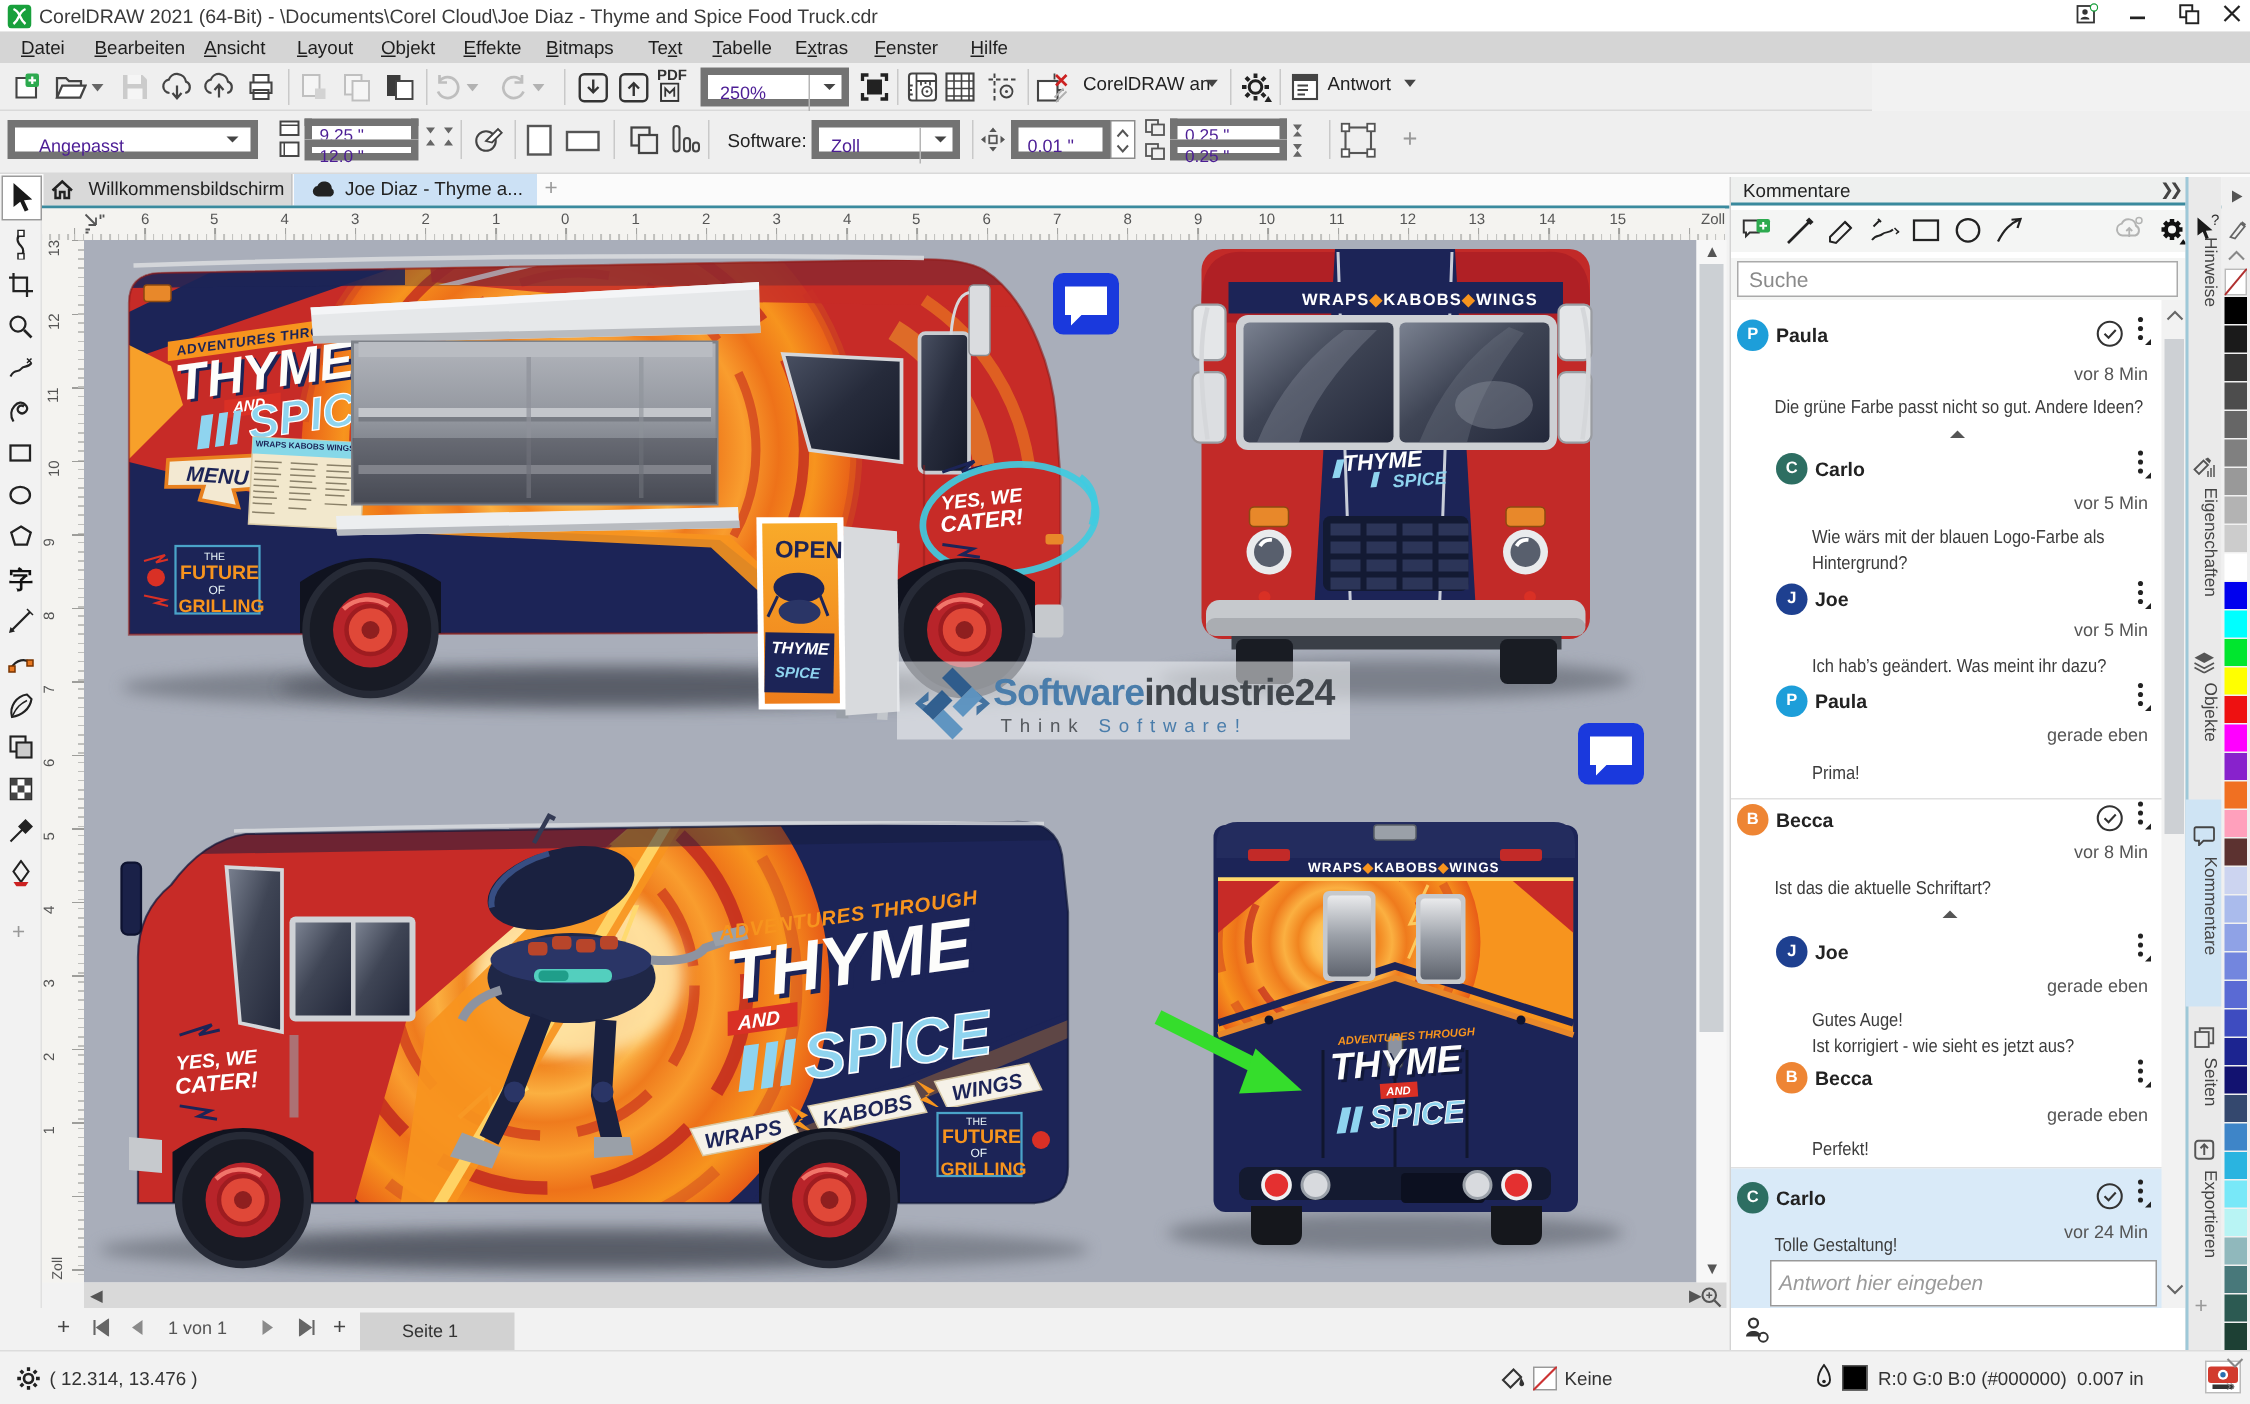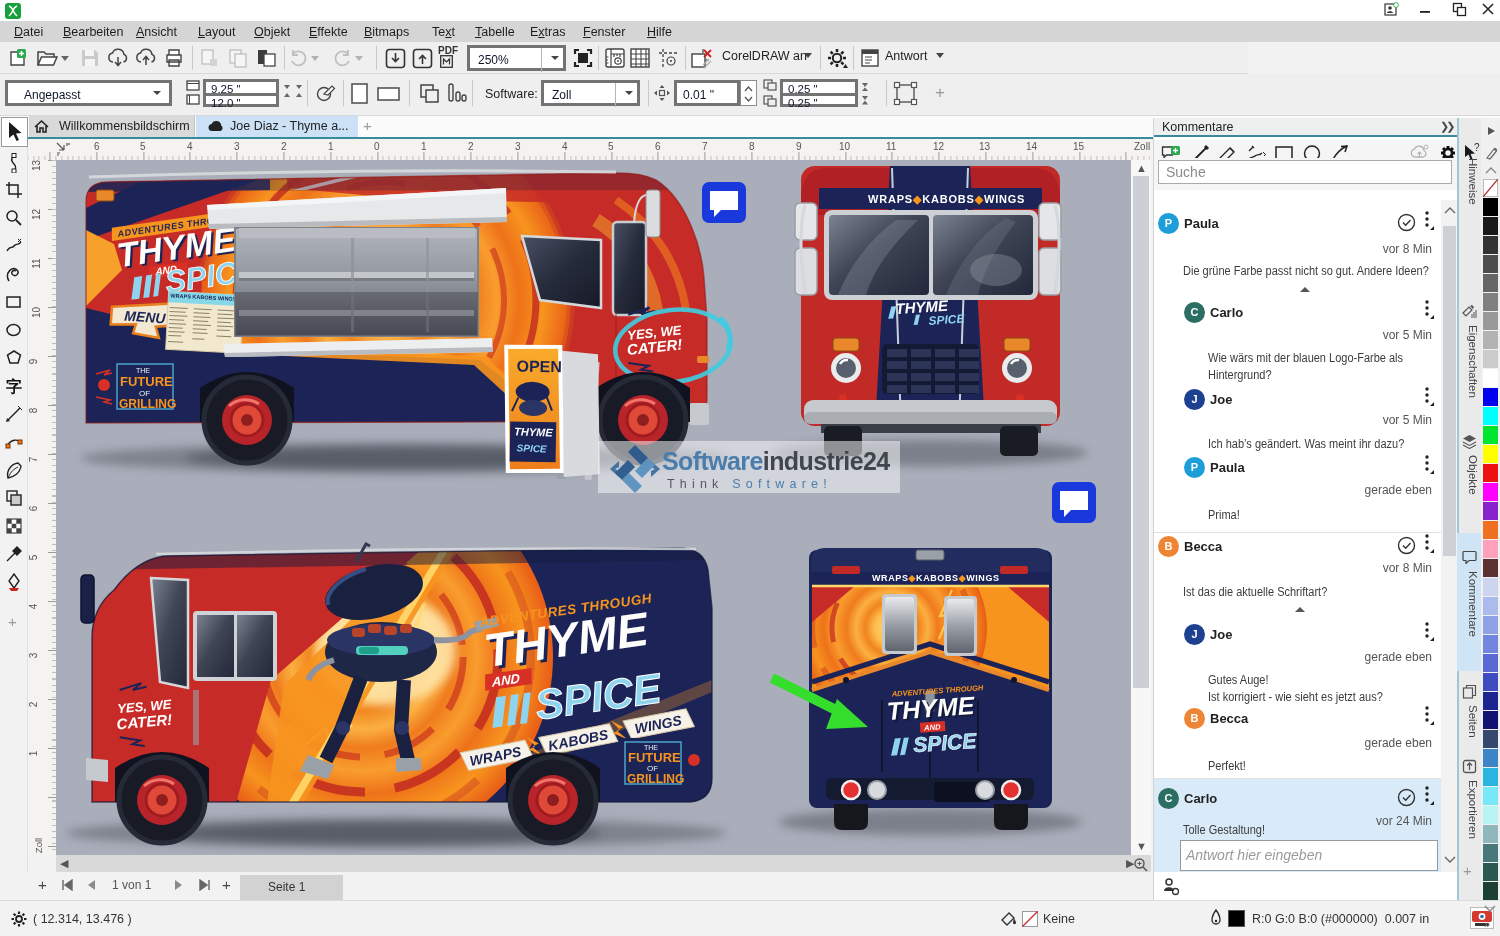--- a/index.html
+++ b/index.html
@@ -14,21 +14,21 @@
 #menubar { left:0; top:21px; width:1500px; height:21px; background:#d5d5d5;
   font-size:12.5px; color:#1e1e1e; }
 #menubar span { position:absolute; top:4px; white-space:nowrap; }
 #toolbar span, #propbar span, #pagebar span, #statusbar span { white-space:nowrap; }
 #menubar u { text-decoration:underline; }
 
 #toolbar { left:0; top:42px; width:1248px; height:32px; background:#efefef;
   border-bottom:1px solid #d9d9d9; }
 #propbar { left:0; top:74px; width:1500px; height:42px; background:#efefef;
   border-bottom:1px solid #d9d9d9; }
-.combo { position:absolute; background:#fff; border:3px solid #737373; font-size:12px; color:#0f172a; }
+.combo { position:absolute; background:#fff; border:5px solid #737373; font-size:12px; color:#4c1d95; }
 .combo .arr { position:absolute; right:4px; top:50%; margin-top:-2px; width:0; height:0;
   border-left:4px solid transparent; border-right:4px solid transparent; border-top:4px solid #444; }
 .vsep { position:absolute; width:1px; background:#c9c9c9; }
 
 #tabrow { left:0; top:116px; width:1500px; height:21px; background:#fbfbfb; }
 .tealline { left:28px; top:137px; width:1472px; height:2px; background:#3a8a9e; }
 
 #toolbox { left:0; top:117px; width:28px; height:755px; background:#f2f2f2; border-right:1px solid #e0e0e0; }
 
 #hruler { left:28px; top:139px; width:1122px; height:21px; background:#f4f3f0; font-size:10px; color:#555; }
@@ -43,21 +43,21 @@
 #hscroll { left:56px; top:855px; width:1095px; height:17px; background:#d9d9d9; }
 .sbtn { position:absolute; color:#555; font-size:11px; }
 
 #pagebar { left:0; top:872px; width:1153px; height:28px; background:#f2f2f2; font-size:12px; color:#444; }
 #statusbar { left:0; top:900px; width:1500px; height:36px; background:#f2f2f2;
   border-top:1px solid #dcdcdc; font-size:12.5px; color:#333; }
 
 #panel { left:1153px; top:118px; width:304px; height:782px; background:#fff; border-left:1px solid #d4d4d4; }
 #phead { left:0; top:0; width:304px; height:19px; background:#eef0ef; border-bottom:2px solid #3a8a9e; }
 #ptools { left:0; top:22px; width:304px; height:28px; background:#f4f5f4; }
-#psearch { left:0; top:40px; width:304px; height:32px; background:#f4f5f4; }
+#psearch { left:0; top:54px; width:304px; height:32px; background:#f4f5f4; }
 #plist { left:0; top:82px; width:304px; height:672px; background:#fff; overflow:hidden;
   font-size:13px; color:#3c3c3c; }
 .avatar { position:absolute; width:21px; height:21px; border-radius:50%; color:#fff;
   font-size:11px; font-weight:bold; text-align:center; line-height:21px; }
 .cname { position:absolute; font-weight:bold; color:#222; font-size:13px; }
 .ctime { position:absolute; right:26px; color:#555; font-size:12px; }
 .ctext { position:absolute; color:#3c3c3c; font-size:12.5px; white-space:nowrap; transform:scaleX(0.88); transform-origin:0 0; }
 
 #dockstrip { left:1457px; top:118px; width:24px; height:782px; background:#eaeaea; }
 #dockstrip .dlabel { position:absolute; left:2px; width:20px; font-size:11.5px; color:#444;
@@ -69,20 +69,21 @@
 </style>
 </head>
 <body>
 <div id="app">
 
 <div class="abs" id="titlebar">
   <svg class="abs" style="left:5px;top:3px" width="16" height="16" viewBox="0 0 16 16">
     <rect x="0" y="0" width="16" height="16" rx="3" fill="#18a03c"></rect>
     <path d="M4 3 C9 5 7 9 12 13 M12 3 C7 5 9 9 4 13" stroke="#fff" stroke-width="1.6" fill="none"></path>
   </svg>
+  <span class="abs ttext">CorelDRAW 2021 (64-Bit) - \Documents\Corel Cloud\Joe Diaz - Thyme and Spice Food Truck.cdr</span>
   <svg class="abs" style="left:1384px;top:2px" width="15" height="15" viewBox="0 0 15 15">
     <rect x="1" y="2" width="11" height="11" fill="none" stroke="#333" stroke-width="1.2"></rect>
     <circle cx="6" cy="6" r="1.8" fill="#333"></circle>
         <path d="M3 11 C3 8.5 9 8.5 9 11 Z" fill="#333"></path>
     <circle cx="12" cy="3" r="2.4" fill="#fff" stroke="#18a03c" stroke-width="0.8"></circle>
   </svg>
   <svg class="abs" style="left:1418px;top:2px" width="15" height="15" viewBox="0 0 15 15">
     <rect x="2" y="9" width="10" height="1.8" fill="#222"></rect>
   </svg>
   <svg class="abs" style="left:1452px;top:2px" width="15" height="15" viewBox="0 0 15 15">

